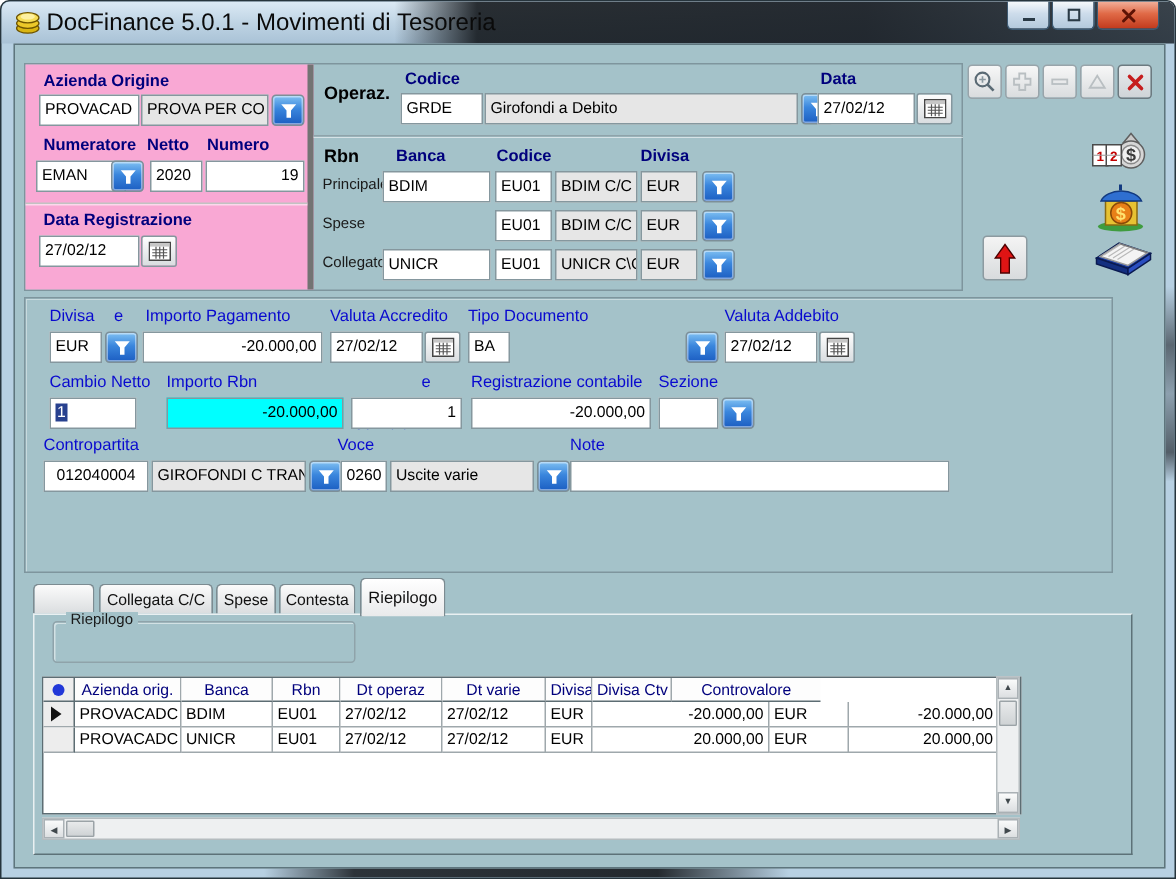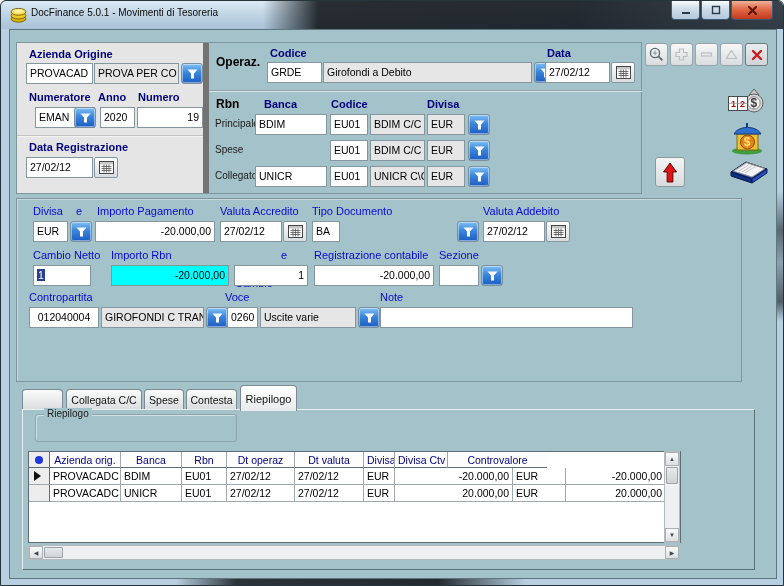--- a/index.html
+++ b/index.html
@@ -7,21 +7,21 @@
   #window { position:relative; width:784px; height:586px; background:#b7d0e2;
             border:1px solid #26343c; border-radius:6px 6px 0 0; overflow:hidden; }
   .abs { position:absolute; }
 
   
   .titlebar { position:absolute; left:0; top:0; width:784px; height:28px;
               background:linear-gradient(180deg,#dceaf5 0%,#bfd4e4 50%,#a9c2d6 100%);
               border-radius:6px 6px 0 0; }
   .titlebar .darkglass { position:absolute; left:262px; top:0; right:0; bottom:0;
               background:linear-gradient(to right, rgba(18,22,26,0) 0px, rgba(16,20,24,0.88) 55px, rgba(22,27,33,0.92) 60%, rgba(30,38,46,0.85) 100%); }
-  .title-text { position:absolute; left:30px; top:6px; font-size:10px; color:#0a0a0a; white-space:nowrap; }
+  .title-text { position:absolute; left:30px; top:6px; font-size:16px; color:#0a0a0a; white-space:nowrap; }
   .app-icon { position:absolute; left:9px; top:5px; width:17px; height:17px; }
   .wbtn { position:absolute; top:0; height:19px; border:1px solid #3e5a72; border-top:none;
           border-radius:0 0 4px 4px; display:flex; align-items:center; justify-content:center;
           background:linear-gradient(180deg,#f7fafc,#cddceb 45%,#b3c9dc); }
   .wbtn.close { background:linear-gradient(180deg,#f2b09b,#e06a47 45%,#c23a1d); }
   .wbtn svg { display:block; }
 
   
   .frame-bottom-dark { position:absolute; left:175px; bottom:0; width:350px; height:8px;
               background:linear-gradient(to right, rgba(10,12,15,0) 0, rgba(10,12,15,0.8) 60px, rgba(10,12,15,0.85) 75%, rgba(10,12,15,0) 100%); }
@@ -57,22 +57,22 @@
           display:flex; align-items:center; justify-content:center; }
   .tbtn.pressed { border-color:#6c7density; border:1px solid #6c7a80; background:linear-gradient(180deg,#e9ecee,#cfd4d7); }
   .bigbtn { position:absolute; border:1px solid #8c9aa0; border-radius:3px;
             background:linear-gradient(180deg,#f4f4f4,#d8dbdd);
             display:flex; align-items:center; justify-content:center; }
   .icoButton { position:absolute; display:flex; align-items:center; justify-content:center; cursor:pointer; }
 
   
   .topblock { position:absolute; left:6px; top:12px; width:626px; height:152px;
               border:1px solid #7e959d; background:#a4c2c9; }
-  .leftsub { position:absolute; left:0; top:0; width:192px; height:150px; background:#e5e5e5;
-             border-right:6px solid #737373; }
+  .leftsub { position:absolute; left:0; top:0; width:192px; height:150px; background:#f9a8d4;
+             border-right:4px solid #737373; }
   .rightsub { position:absolute; left:192px; top:0; width:433px; height:150px; }
   .hdiv { position:absolute; left:0; right:0; height:0; border-top:1px solid #8fa3aa;
           box-shadow:0 1px 0 rgba(255,255,255,0.55); }
   .midbox { position:absolute; left:6px; top:168px; width:726px; height:184px;
             border:1px solid #7e959d; box-shadow:inset 1px 1px 0 rgba(255,255,255,0.4); }
 
   
   .tab { position:absolute; height:21px; top:359px; border:1px solid #7c8b91; border-bottom:none;
          border-radius:4px 4px 0 0; background:linear-gradient(180deg,#fbfbfb,#d9dcde);
          font-size:10.5px; color:#111; display:flex; align-items:center; justify-content:center; cursor:pointer; }
@@ -145,23 +145,23 @@
       <div class="leftsub">
         <span class="abs lblN" style="left:12px; top:5px;">Azienda Origine</span>
         <div class="fld" style="left:9px; top:20px; width:67px;">PROVACAD</div>
         <div class="fld ro" style="left:77px; top:20px; width:85px;">PROVA PER CO</div>
         <div class="dd" style="left:164px; top:20px;">
           <svg width="11" height="10" viewBox="0 0 11 10">
               <path d="M0.5 0.5h10L7 4.6V9.5H4V4.6Z" fill="#fff"></path>
             </svg>
         </div>
         <span class="abs lblN" style="left:12px; top:48px;">Numeratore</span>
-        <span class="abs lblN" style="left:81px; top:48px;">Anno</span>
+        <span class="abs lblN" style="left:81px; top:48px;">Netto</span>
         <span class="abs lblN" style="left:121px; top:48px;">Numero</span>
-        <div class="fld" style="left:18px; top:64px; width:60px;">EMAN</div>
+        <div class="fld" style="left:7px; top:64px; width:60px;">EMAN</div>
         <div class="dd" style="left:57px; top:64px;">
           <svg width="11" height="10" viewBox="0 0 11 10">
               <path d="M0.5 0.5h10L7 4.6V9.5H4V4.6Z" fill="#fff"></path>
             </svg>
         </div>
         <div class="fld" style="left:83px; top:64px; width:35px;">2020</div>
         <div class="fld num" style="left:120px; top:64px; width:66px;">19</div>
         <div class="hdiv" style="top:92px; border-top-color:#c2c2c2;"></div>
         <span class="abs lblN" style="left:12px; top:98px;">Data Registrazione</span>
         <div class="fld" style="left:9px; top:114px; width:67px;">27/02/12</div>
@@ -390,21 +390,21 @@
 
       <div class="grid">
         <div class="grid-row">
           <div class="gc gh gind" style="width:21px;">
               <div class="bluedot"></div>
             </div>
           <div class="gc gh" style="width:71px;">Azienda orig.</div>
           <div class="gc gh" style="width:61px;">Banca</div>
           <div class="gc gh" style="width:45px;">Rbn</div>
           <div class="gc gh" style="width:68px;">Dt operaz</div>
-          <div class="gc gh" style="width:69px;">Dt valuta</div>
+          <div class="gc gh" style="width:69px;">Dt varie</div>
           <div class="gc gh" style="width:31px;">Divisa</div>
           <div class="gc gh" style="width:53px;">Divisa Ctv</div>
           <div class="gc gh" style="width:99px; border-right:none;">Controvalore</div>
         </div>
         <div class="grid-row">
           <div class="gc gind" style="width:21px;">
               <div class="tri-right"></div>
             </div>
           <div class="gc" style="width:71px;">PROVACADC</div>
           <div class="gc" style="width:61px;">BDIM</div>

